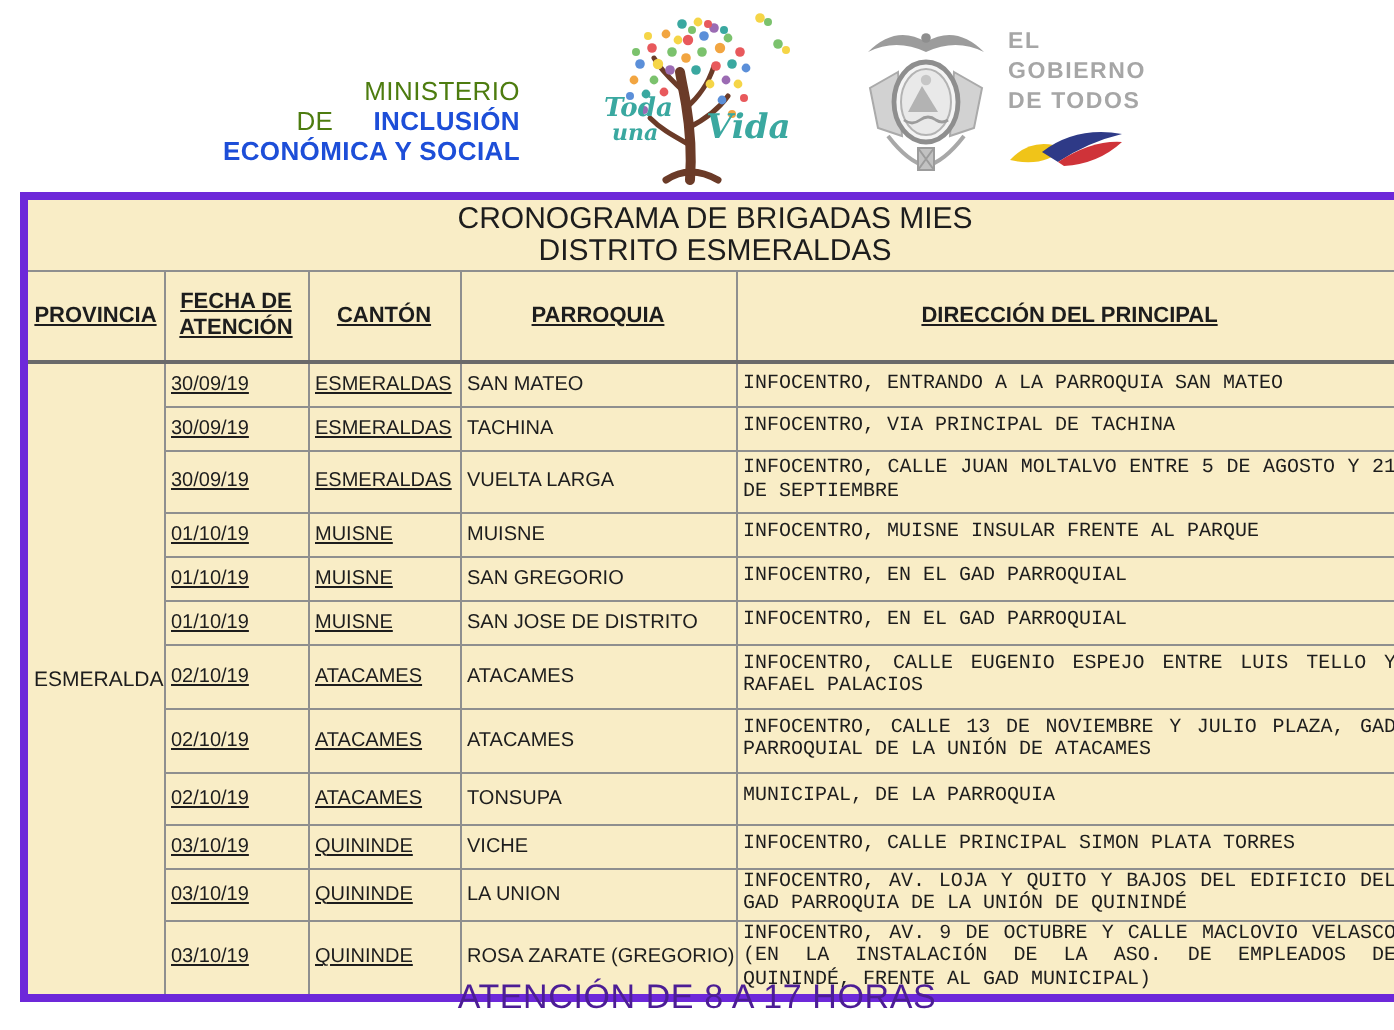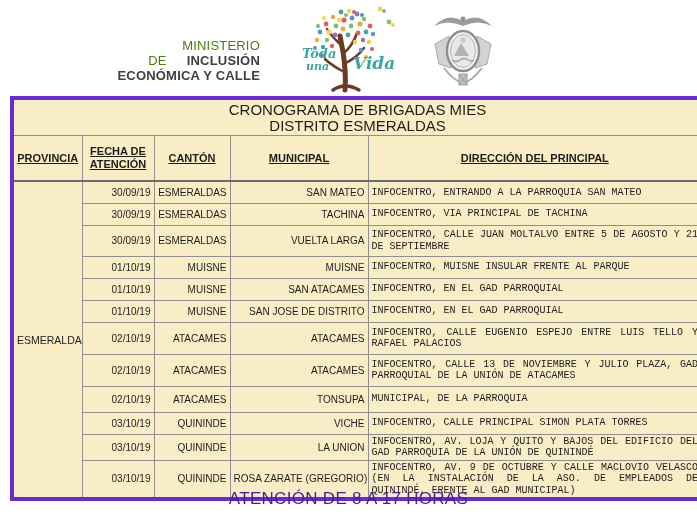--- a/index.html
+++ b/index.html
@@ -4,56 +4,56 @@
 <style>
   html,body{margin:0;padding:0;background:#ffffff;}
   .page{position:relative;width:697px;height:515px;background:#ffffff;overflow:hidden;
         font-family:"Liberation Sans",sans-serif;color:#1d1d1d;}
 
   
   .logo-band{position:absolute;left:0;top:0;width:697px;height:96px;background:#fff;}
   .mies-logo{position:absolute;left:70px;top:38px;width:190px;text-align:right;
              font-size:13px;font-weight:bold;line-height:15px;letter-spacing:.2px;}
   .mies-light{color:#4d7c0f;font-weight:normal;margin-right:20px;}
-  .mies-dark{color:#404040;}
+  .mies-dark{color:#1d4ed8;}
   .tree-logo{position:absolute;left:296px;top:2px;}
   .coat-logo{position:absolute;left:426px;top:10px;}
   .gobierno{position:absolute;left:504px;top:14px;color:#a6a6a6;font-weight:bold;
             font-size:11.5px;line-height:15px;letter-spacing:.8px;}
   .gobierno-swoosh{margin-top:5px;display:block;}
 
   
   .sched-table{position:absolute;left:0;top:96px;width:691px;border-collapse:collapse;
                table-layout:fixed;border:4px solid #6d28d9;margin-left:10px;}
   .sched-table td,.sched-table th{border:1px solid #8f8f8f;background:#f9edc6;
                color:#1d1d1d;padding:1px 3px;vertical-align:middle;overflow:hidden;}
   .title-cell{height:33px;text-align:center;font-size:15px;line-height:16px;
               font-weight:400;border-bottom:2px solid #4a4a4a;}
   .head-row th{height:42px;font-size:11px;font-weight:bold;text-align:center;
                text-decoration:underline;line-height:13px;border-bottom:2px solid #6a6a6a;}
   .cell-prov{font-size:10.5px;text-align:center;border-right:2px solid #6a6a6a;}
-  .cell-date,.cell-canton{font-size:10px;text-align:right;white-space:nowrap;}
-  .cell-parr{font-size:10px;text-align:right;white-space:nowrap;padding:1px 1px;}
+  .cell-date,.cell-canton{font-size:10px;text-align:left;white-space:nowrap;text-decoration:underline;}
+  .cell-parr{font-size:10px;text-align:left;white-space:nowrap;padding:1px 1px;}
   .cell-dir{font-size:10px;text-align:justify;text-align-last:left;line-height:11.5px;font-family:Liberation Mono, monospace;}
   .h22{height:22px}.h26{height:26px}.h31{height:31px}.h32{height:32px}.h38{height:38px}
 
   
   .footer-note{position:absolute;left:0;top:489px;width:697px;text-align:center;
                font-size:17px;color:#4c1d95;letter-spacing:.3px;}
 </style>
 </head>
 <body>
 
 <div class="page">
 
   <div class="logo-band">
 
     <div class="mies-logo">
       <div><span class="mies-light">MINISTERIO DE</span><span class="mies-dark">INCLUSIÓN</span></div>
-      <div class="mies-dark">ECONÓMICA Y CALLE</div>
+      <div class="mies-dark">ECONÓMICA Y SOCIAL</div>
     </div>
 
     <svg class="tree-logo" width="102" height="92" viewBox="0 0 102 92">
 
       <path d="M49,88 C50,74 49,62 47,50 C46,44 45,40 44,34" stroke="#6b3b28" stroke-width="5" fill="none" stroke-linecap="round"></path>
       <path d="M47,52 C54,46 58,40 61,31 M48,62 C56,58 63,53 68,46 M46,44 C40,38 35,34 31,27 M48,70 C41,66 35,63 29,57" stroke="#6b3b28" stroke-width="2.5" fill="none" stroke-linecap="round"></path>
       <path d="M37,88 Q49,80 63,88" stroke="#6b3b28" stroke-width="3.5" fill="none" stroke-linecap="round"></path>
 
       <g>
         <circle cx="30" cy="22" r="2.4" fill="#e8595c"></circle>
@@ -120,20 +120,30 @@
       <ellipse cx="37" cy="41" rx="12.5" ry="16.5" fill="#e9e9e9" stroke="#b3b3b3" stroke-width="1"></ellipse>
       <circle cx="37" cy="30" r="2.6" fill="#c6c6c6"></circle>
       <path d="M28,46 L35,33 L43,46 Z" fill="#b3b3b3"></path>
       <path d="M26,50 q4,3 8,0 q4,-3 8,0 q3,2 6,0" stroke="#9c9c9c" fill="none" stroke-width="1.4"></path>
 
       <path d="M18,58 Q28,71 37,73 Q46,71 56,58" stroke="#a8a8a8" stroke-width="2" fill="none"></path>
       <rect x="33" y="64" width="8" height="11" fill="#c2c2c2" stroke="#9c9c9c"></rect>
       <path d="M33,75 L41,64 M33,64 L41,75" stroke="#9c9c9c" stroke-width="1"></path>
     </svg>
 
+    <div class="gobierno">
+      <div>EL</div>
+      <div>GOBIERNO</div>
+      <div>DE TODOS</div>
+      <svg class="gobierno-swoosh" width="58" height="22" viewBox="0 0 58 22">
+        <path d="M1,16 Q12,4 28,10 Q18,20 1,16 Z" fill="#f0c419"></path>
+        <path d="M17,12 Q34,-1 57,3 Q40,7 25,17 Z" fill="#2e3a87"></path>
+        <path d="M25,17 Q42,6 57,7 Q45,18 28,19 Z" fill="#cf3339"></path>
+      </svg>
+    </div>
   </div>
 
   <table class="sched-table">
     <colgroup>
       <col style="width:70px">
         <col style="width:72px">
         <col style="width:76px">
       <col style="width:138px">
         <col style="width:335px">
     </colgroup>
@@ -141,21 +151,21 @@
       <tr>
         <td class="title-cell" colspan="5">
           <div>CRONOGRAMA DE BRIGADAS MIES</div>
           <div>DISTRITO ESMERALDAS</div>
         </td>
       </tr>
       <tr class="head-row">
         <th>PROVINCIA</th>
         <th>FECHA DE ATENCIÓN</th>
         <th>CANTÓN</th>
-        <th>MUNICIPAL</th>
+        <th>PARROQUIA</th>
         <th>DIRECCIÓN DEL PRINCIPAL</th>
       </tr>
       <tr class="h22">
         <td class="cell-prov" rowspan="12">ESMERALDAS</td>
         <td class="cell-date">30/09/19</td>
         <td class="cell-canton">ESMERALDAS</td>
         <td class="cell-parr">SAN MATEO</td>
         <td class="cell-dir">INFOCENTRO, ENTRANDO A LA PARROQUIA SAN MATEO</td>
       </tr>
       <tr class="h22">
@@ -172,21 +182,21 @@
       </tr>
       <tr class="h22">
         <td class="cell-date">01/10/19</td>
         <td class="cell-canton">MUISNE</td>
         <td class="cell-parr">MUISNE</td>
         <td class="cell-dir">INFOCENTRO, MUISNE INSULAR FRENTE AL PARQUE</td>
       </tr>
       <tr class="h22">
         <td class="cell-date">01/10/19</td>
         <td class="cell-canton">MUISNE</td>
-        <td class="cell-parr">SAN ATACAMES</td>
+        <td class="cell-parr">SAN GREGORIO</td>
         <td class="cell-dir">INFOCENTRO, EN EL GAD PARROQUIAL</td>
       </tr>
       <tr class="h22">
         <td class="cell-date">01/10/19</td>
         <td class="cell-canton">MUISNE</td>
         <td class="cell-parr">SAN JOSE DE DISTRITO</td>
         <td class="cell-dir">INFOCENTRO, EN EL GAD PARROQUIAL</td>
       </tr>
       <tr class="h32">
         <td class="cell-date">02/10/19</td>

